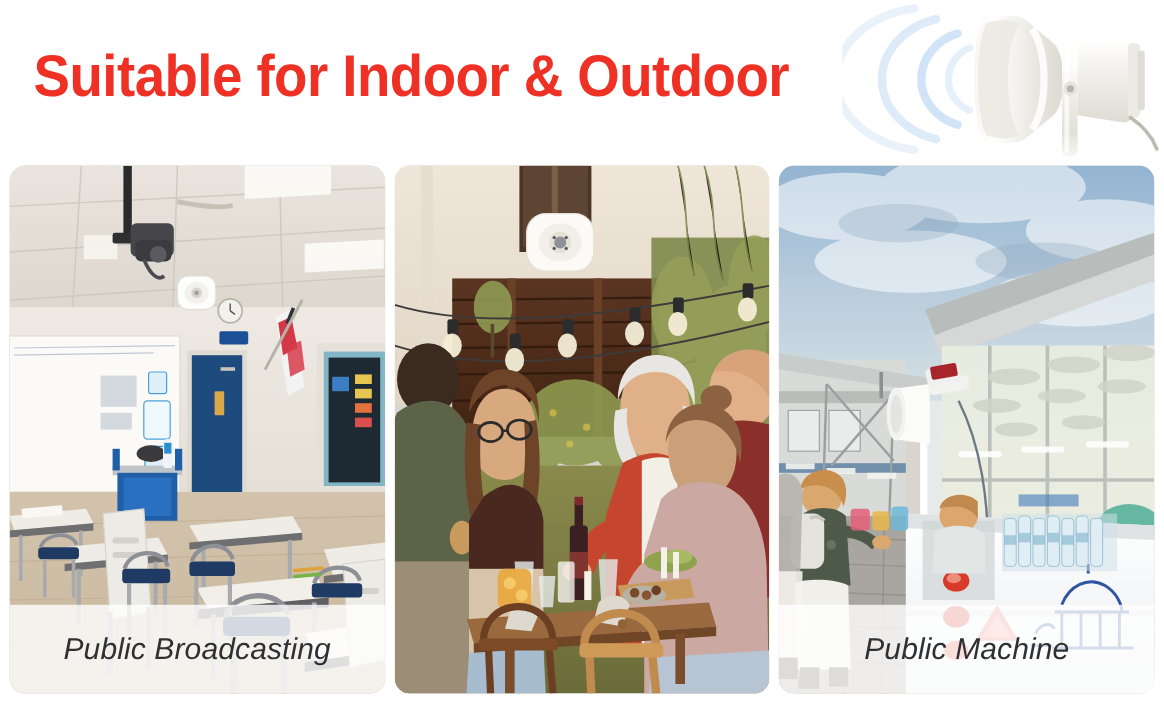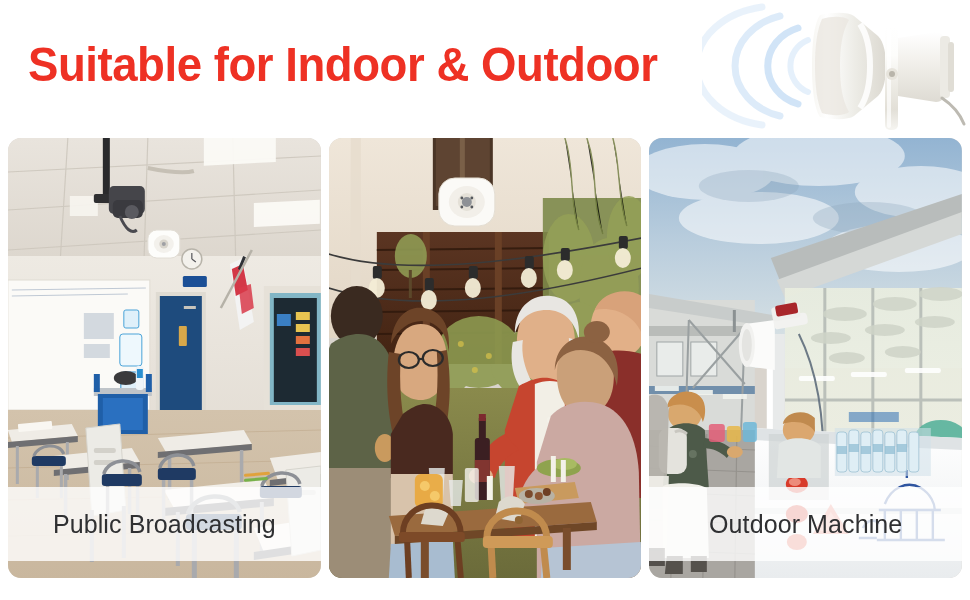--- a/index.html
+++ b/index.html
@@ -75,27 +75,28 @@
   .panel-photo {
     position: absolute;
     inset: 0;
     overflow: hidden;
   }
   .panel-photo svg { display: block; width: 100%; height: 100%; }
 
   .caption-band {
     position: absolute;
     left: 0;
-    bottom: 17px;
+    bottom: 0;
     width: 100%;
     height: 74px;
     background: rgba(255,255,255,0.80);
     display: flex;
     align-items: center;
     justify-content: center;
+    font-style: italic;
   }
   .caption-text {
     font-family: "Liberation Sans", sans-serif;
     font-size: 25px;
     font-weight: 400;
     color: #2f3032;
     letter-spacing: 0.1px;
     white-space: nowrap;
   }
 </style>
@@ -798,18 +799,18 @@
           </g>
 
           <g opacity="0.85">
             <rect x="60" y="286" width="16" height="18" rx="3" fill="#e4607a"></rect>
             <rect x="78" y="288" width="14" height="16" rx="3" fill="#e8b84b"></rect>
             <rect x="94" y="284" width="14" height="20" rx="3" fill="#6fb8d8"></rect>
           </g>
         </svg>
       </div>
       <div class="caption-band">
-        <span class="caption-text">Outdoor Machine</span>
+        <span class="caption-text">Public Machine</span>
       </div>
     </div>
 
   </div>
 </div>
 
 </body></html>

